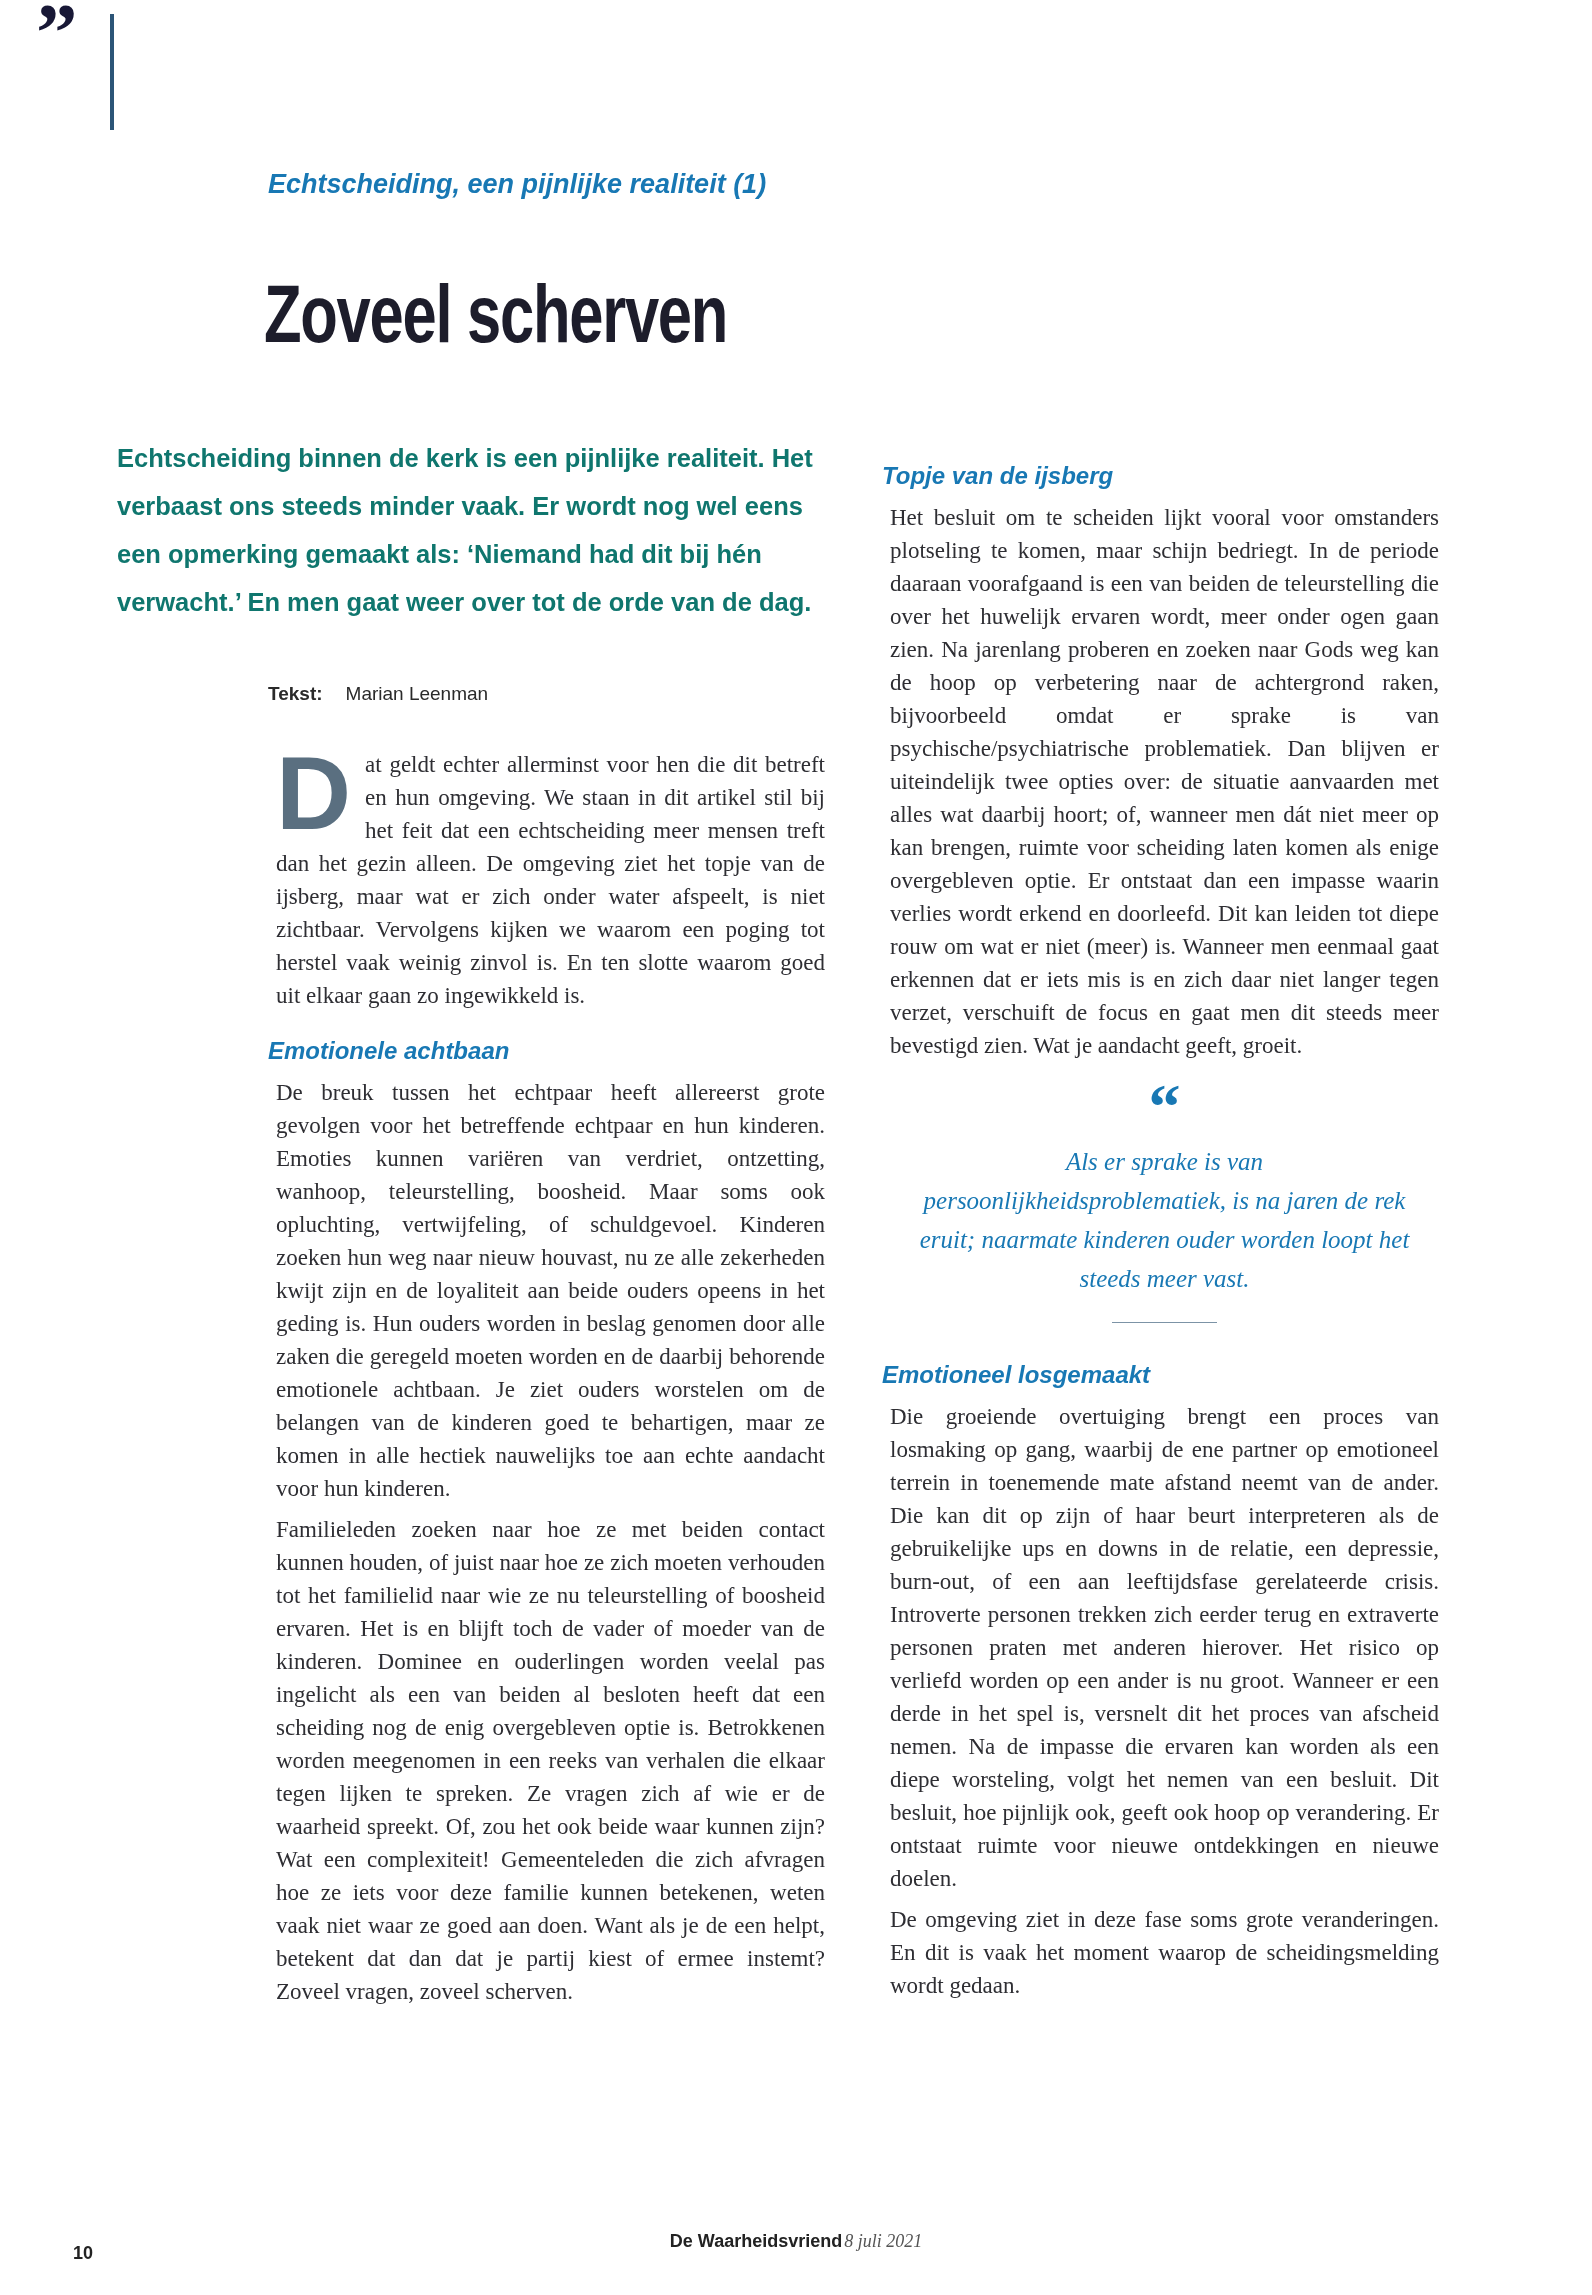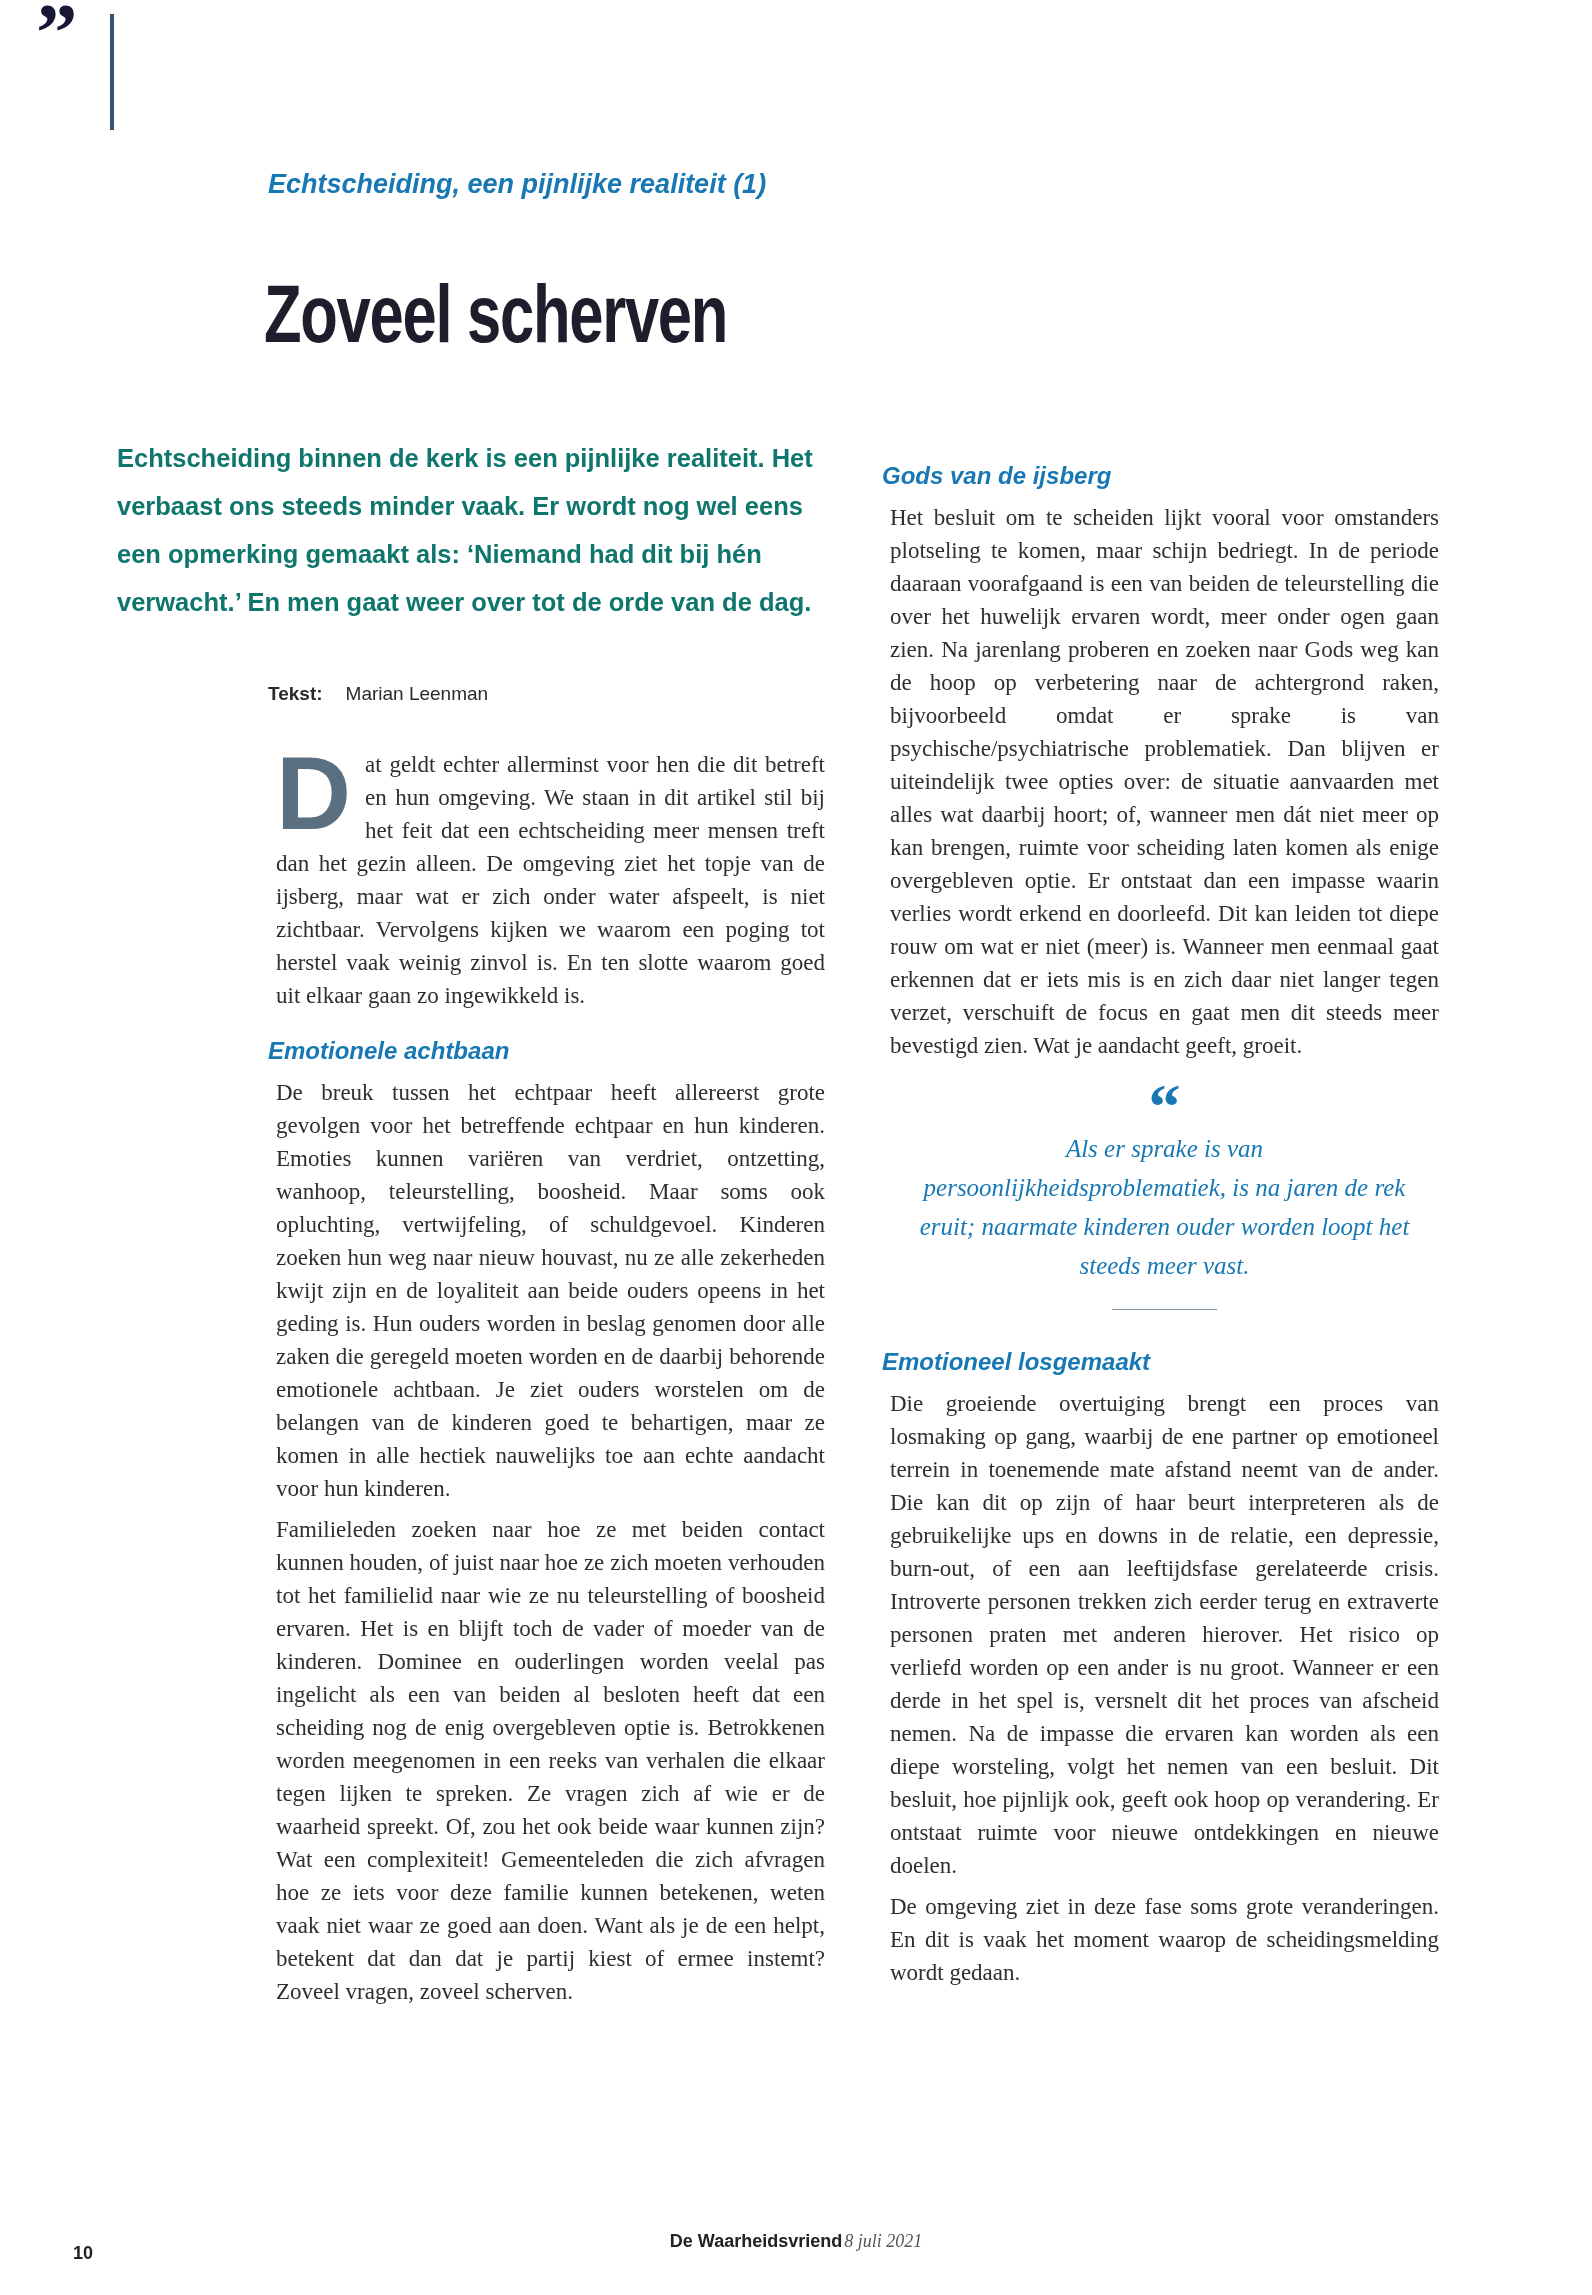--- a/index.html
+++ b/index.html
@@ -127,21 +127,21 @@
     line-height: 38px;
     color: #1878b4;
   }
   .pq-text {
     font-family: "Liberation Serif", serif;
     font-style: italic;
     font-size: 25px;
     line-height: 39px;
     color: #1878b4;
     text-align: center;
-    margin: 3px 31px 0 31px;
+    margin: 16px 31px 0 31px;
   }
   .pq-line {
     width: 105px;
     height: 1.7px;
     background: #7c93a6;
     margin: 24px auto 0 auto;
   }
 
   
   .footer {
@@ -195,21 +195,21 @@
   <div class="col col-left">
     <p>
       <span class="dropcap">D</span><span>at geldt echter allerminst voor hen die dit betreft en hun omgeving. We staan in dit artikel stil bij het feit dat een echtscheiding meer mensen treft dan het gezin alleen. De omgeving ziet het topje van de ijsberg, maar wat er zich onder water afspeelt, is niet zichtbaar. Vervolgens kijken we waarom een poging tot herstel vaak weinig zinvol is. En ten slotte waarom goed uit elkaar gaan zo ingewikkeld is.</span>
     </p>
     <h2 class="subhead">Emotionele achtbaan</h2>
     <p>De breuk tussen het echtpaar heeft allereerst grote gevolgen voor het betreffende echtpaar en hun kinderen. Emoties kunnen variëren van verdriet, ontzetting, wanhoop, teleurstelling, boosheid. Maar soms ook opluchting, vertwijfeling, of schuldgevoel. Kinderen zoeken hun weg naar nieuw houvast, nu ze alle zekerheden kwijt zijn en de loyaliteit aan beide ouders opeens in het geding is. Hun ouders worden in beslag genomen door alle zaken die geregeld moeten worden en de daarbij behorende emotionele achtbaan. Je ziet ouders worstelen om de belangen van de kinderen goed te behartigen, maar ze komen in alle hectiek nauwelijks toe aan echte aandacht voor hun kinderen.</p>
     <p>Familieleden zoeken naar hoe ze met beiden contact kunnen houden, of juist naar hoe ze zich moeten verhouden tot het familielid naar wie ze nu teleurstelling of boosheid ervaren. Het is en blijft toch de vader of moeder van de kinderen. Dominee en ouderlingen worden veelal pas ingelicht als een van beiden al besloten heeft dat een scheiding nog de enig overgebleven optie is. Betrokkenen worden meegenomen in een reeks van verhalen die elkaar tegen lijken te spreken. Ze vragen zich af wie er de waarheid spreekt. Of, zou het ook beide waar kunnen zijn? Wat een complexiteit! Gemeenteleden die zich afvragen hoe ze iets voor deze familie kunnen betekenen, weten vaak niet waar ze goed aan doen. Want als je de een helpt, betekent dat dan dat je partij kiest of ermee instemt? Zoveel vragen, zoveel scherven.</p>
   </div>
 
   <div class="col col-right">
-    <h2 class="subhead first">Gods van de ijsberg</h2>
+    <h2 class="subhead first">Topje van de ijsberg</h2>
     <p>Het besluit om te scheiden lijkt vooral voor omstanders plotseling te komen, maar schijn bedriegt. In de periode daaraan voorafgaand is een van beiden de teleurstelling die over het huwelijk ervaren wordt, meer onder ogen gaan zien. Na jarenlang proberen en zoeken naar Gods weg kan de hoop op verbetering naar de achtergrond raken, bijvoorbeeld omdat er sprake is van psychische/psychiatrische problematiek. Dan blijven er uiteindelijk twee opties over: de situatie aanvaarden met alles wat daarbij hoort; of, wanneer men dát niet meer op kan brengen, ruimte voor scheiding laten komen als enige overgebleven optie. Er ontstaat dan een impasse waarin verlies wordt erkend en doorleefd. Dit kan leiden tot diepe rouw om wat er niet (meer) is. Wanneer men eenmaal gaat erkennen dat er iets mis is en zich daar niet langer tegen verzet, verschuift de focus en gaat men dit steeds meer bevestigd zien. Wat je aandacht geeft, groeit.</p>
 
     <div class="pullquote-block">
       <span class="pq-mark">“</span>
       <div class="pq-text">Als er sprake is van persoonlijkheidsproblematiek, is na jaren de rek eruit; naarmate kinderen ouder worden loopt het steeds meer vast.</div>
       <div class="pq-line"></div>
     </div>
 
     <h2 class="subhead">Emotioneel losgemaakt</h2>
     <p>Die groeiende overtuiging brengt een proces van losmaking op gang, waarbij de ene partner op emotioneel terrein in toenemende mate afstand neemt van de ander. Die kan dit op zijn of haar beurt interpreteren als de gebruikelijke ups en downs in de relatie, een depressie, burn-out, of een aan leeftijdsfase gerelateerde crisis. Introverte personen trekken zich eerder terug en extraverte personen praten met anderen hierover. Het risico op verliefd worden op een ander is nu groot. Wanneer er een derde in het spel is, versnelt dit het proces van afscheid nemen. Na de impasse die ervaren kan worden als een diepe worsteling, volgt het nemen van een besluit. Dit besluit, hoe pijnlijk ook, geeft ook hoop op verandering. Er ontstaat ruimte voor nieuwe ontdekkingen en nieuwe doelen.</p>

